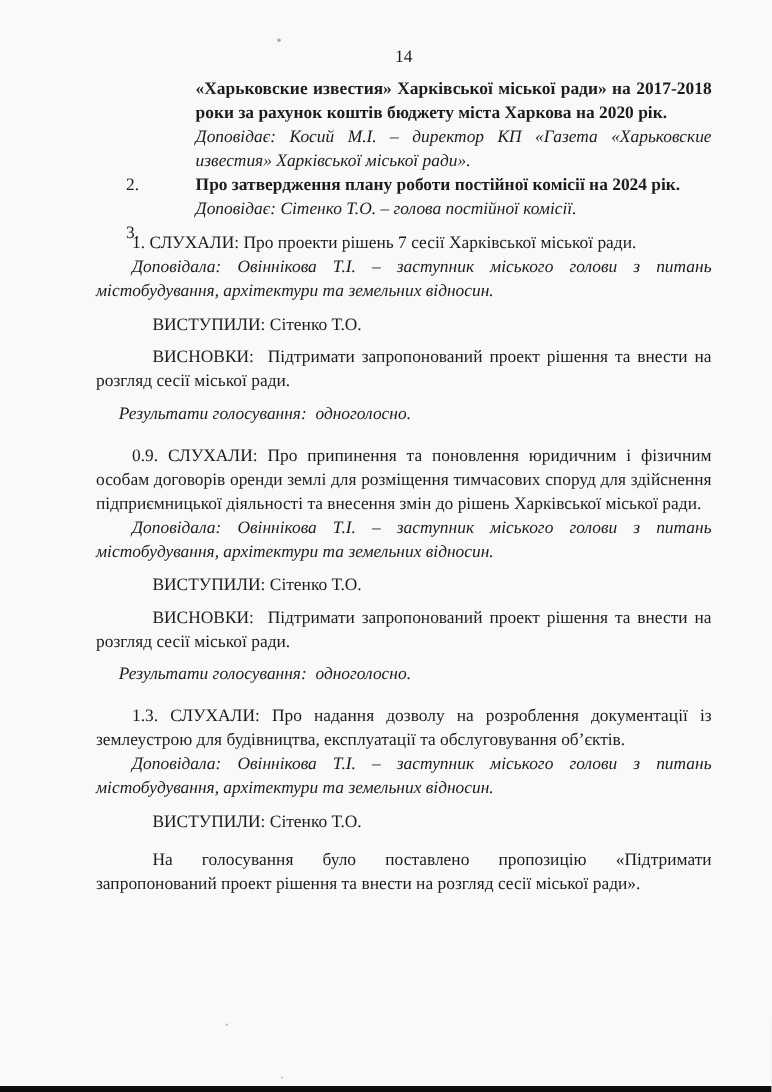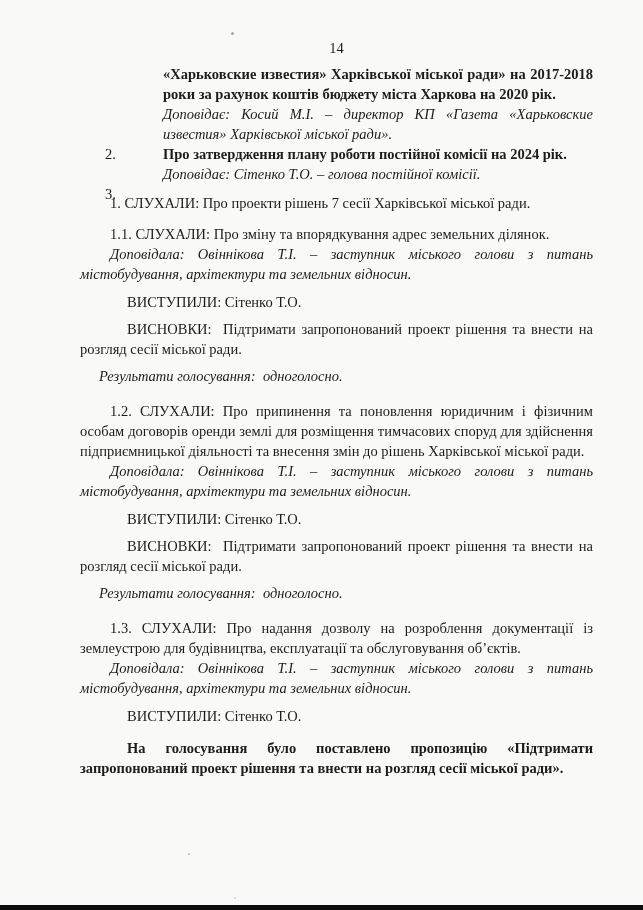--- a/index.html
+++ b/index.html
@@ -29,21 +29,21 @@
   .ind30 { text-indent: 30px; }
   .ind47 { text-indent: 47px; }
   .ind19 { text-indent: 19px; }
   
   .gA { margin-top: 16px; }
   .gB { margin-top: 9px; }
   .gC { margin-top: 11px; }
   .gD { margin-top: 8px; }
   .gE { margin-top: 7px; }
   .gF { margin-top: 15px; }
-  .gG { margin-top: 12px; font-weight: bold; }
+  .gG { margin-top: 12px; }
   
   .agenda-item {
     position: relative;
     padding-left: 83px;
   }
   .agenda-num {
     position: absolute;
     left: 25px;
     top: 0;
   }
@@ -87,29 +87,28 @@
 
       <div class="agenda-item">
         <span class="agenda-num">3.</span>
       </div>
     </section>
 
 
     <p class="p ind30 gB">1. СЛУХАЛИ: Про проекти рішень 7 сесії Харківської міської ради.</p>
 
     <section>
-      <p class="p ind30 gC">1.1. СЛУХАЛИ: Про зміну та впорядкування адрес земельних ділянок.</p>
       <p class="p it ind30">Доповідала: Овіннікова Т.І. – заступник міського голови з питань містобудування, архітектури та земельних відносин.</p>
       <p class="p ind47 gD">ВИСТУПИЛИ: Сітенко Т.О.</p>
       <p class="p ind47 gE">ВИСНОВКИ:&nbsp; Підтримати запропонований проект рішення та внести на розгляд сесії міської ради.</p>
       <p class="p it ind19 gE">Результати голосування:&nbsp; одноголосно.</p>
     </section>
 
     <section>
-      <p class="p ind30 gF">1.2. СЛУХАЛИ: Про припинення та поновлення юридичним і фізичним особам договорів оренди землі для розміщення тимчасових споруд для здійснення підприємницької діяльності та внесення змін до рішень Харківської міської ради.</p>
+      <p class="p ind30 gF">0.9. СЛУХАЛИ: Про припинення та поновлення юридичним і фізичним особам договорів оренди землі для розміщення тимчасових споруд для здійснення підприємницької діяльності та внесення змін до рішень Харківської міської ради.</p>
       <p class="p it ind30">Доповідала: Овіннікова Т.І. – заступник міського голови з питань містобудування, архітектури та земельних відносин.</p>
       <p class="p ind47 gD">ВИСТУПИЛИ: Сітенко Т.О.</p>
       <p class="p ind47 gE">ВИСНОВКИ:&nbsp; Підтримати запропонований проект рішення та внести на розгляд сесії міської ради.</p>
       <p class="p it ind19 gE">Результати голосування:&nbsp; одноголосно.</p>
     </section>
 
     <section>
       <p class="p ind30 gF">1.3. СЛУХАЛИ: Про надання дозволу на розроблення документації із землеустрою для будівництва, експлуатації та обслуговування об’єктів.</p>
       <p class="p it ind30">Доповідала: Овіннікова Т.І. – заступник міського голови з питань містобудування, архітектури та земельних відносин.</p>
       <p class="p ind47 gD">ВИСТУПИЛИ: Сітенко Т.О.</p>

